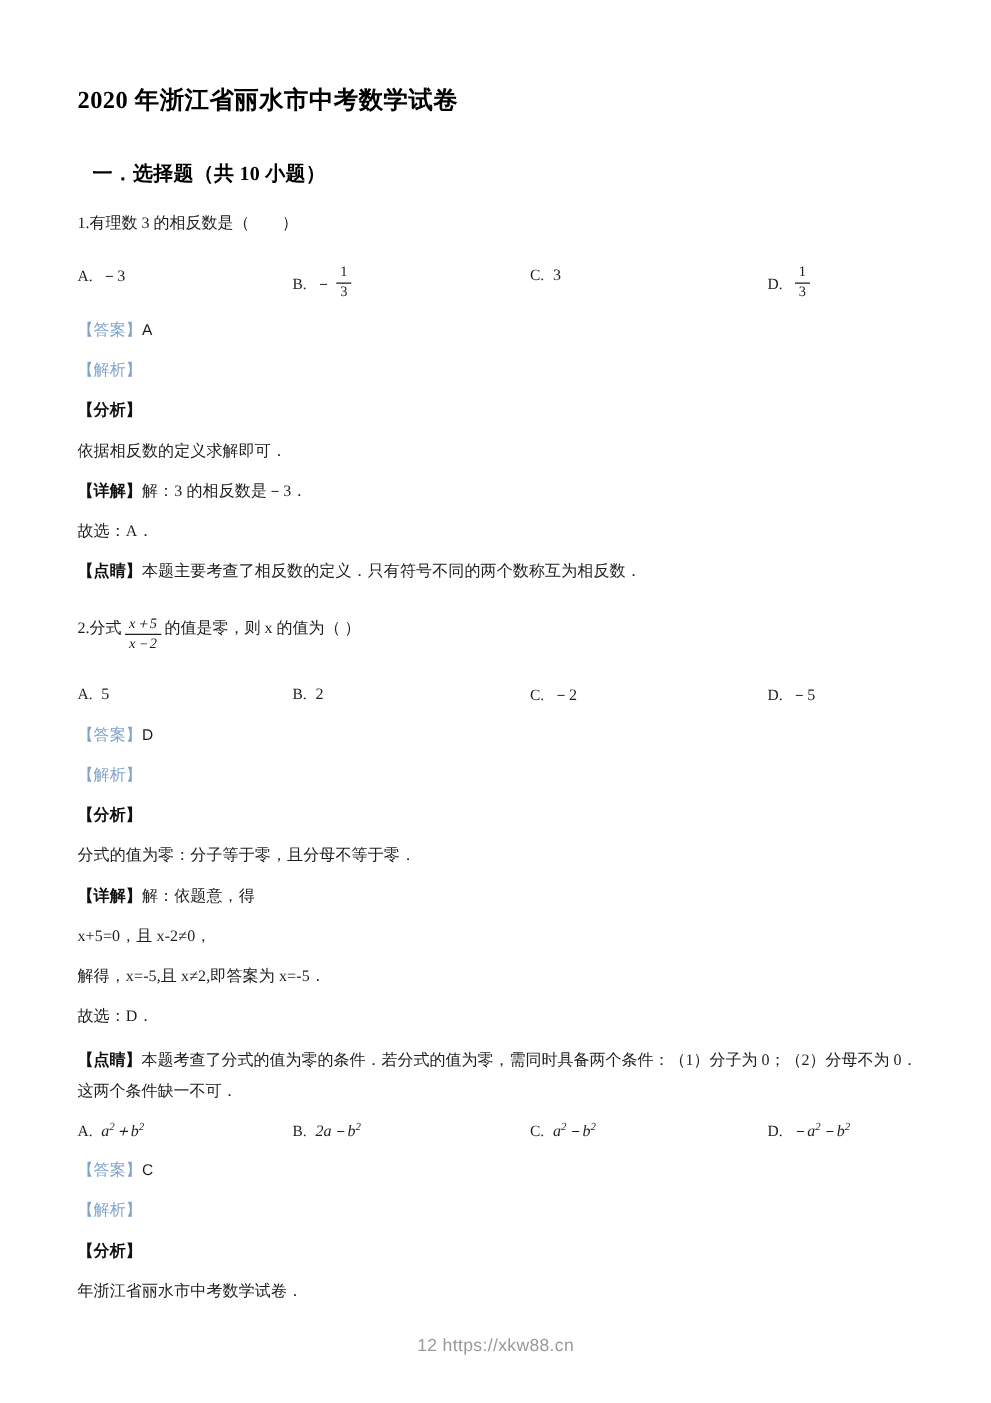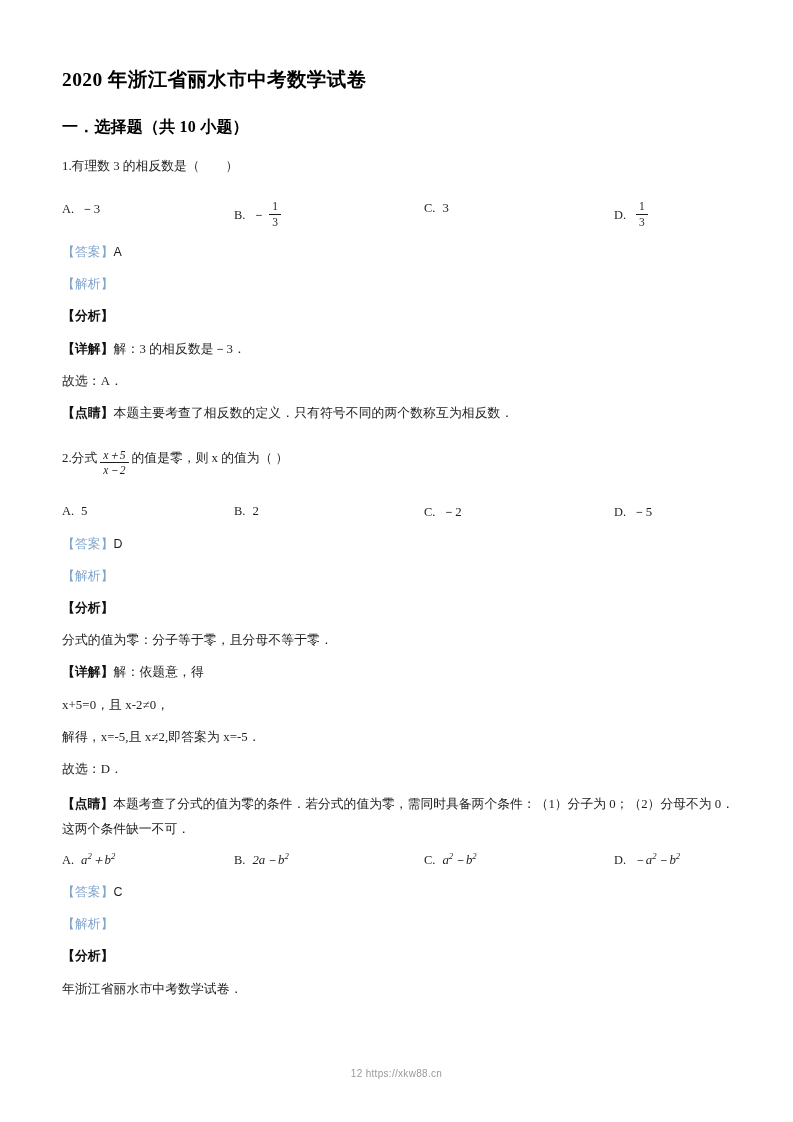--- a/index.html
+++ b/index.html
@@ -35,21 +35,21 @@
     margin: 0;
     padding-top: 66px;
     color: #000000;
   }
 
   
   .section-heading {
     font-size: 16px;
     font-weight: bold;
     color: #000000;
-    margin: 0;
+    margin: 12px;
     padding-top: 24px;
     letter-spacing: 0.2px;
   }
 
   
   .line {
     font-size: 12.8px;
     line-height: 1.5;
     margin: 0;
     padding: 6.5px 0 6.5px 0;
@@ -148,21 +148,21 @@
   .ital { font-style: italic; }
 
   
   .footer {
     position: absolute;
     left: 0;
     top: 1068px;
     width: 793px;
     text-align: center;
     font-family: "Liberation Sans", "DejaVu Sans", sans-serif;
-    font-size: 10px;
+    font-size: 14px;
     color: #9a9a9a;
     letter-spacing: 0.3px;
   }
 </style>
 </head>
 <body>
 
 <div id="page">
   <div class="content">
 
@@ -208,20 +208,21 @@
       </p>
 
       <p class="line">
         <span class="marker-blue">【解析】</span>
       </p>
 
       <p class="line">
         <span class="marker-black">【分析】</span>
       </p>
 
+      <p class="line">依据相反数的定义求解即可．</p>
 
       <p class="line">
         <span class="marker-black">【详解】</span><span>解：3 的相反数是－3．</span>
       </p>
 
       <p class="line">故选：A．</p>
 
       <p class="line">
         <span class="marker-black">【点睛】</span><span>本题主要考查了相反数的定义．只有符号不同的两个数称互为相反数．</span>
       </p>

